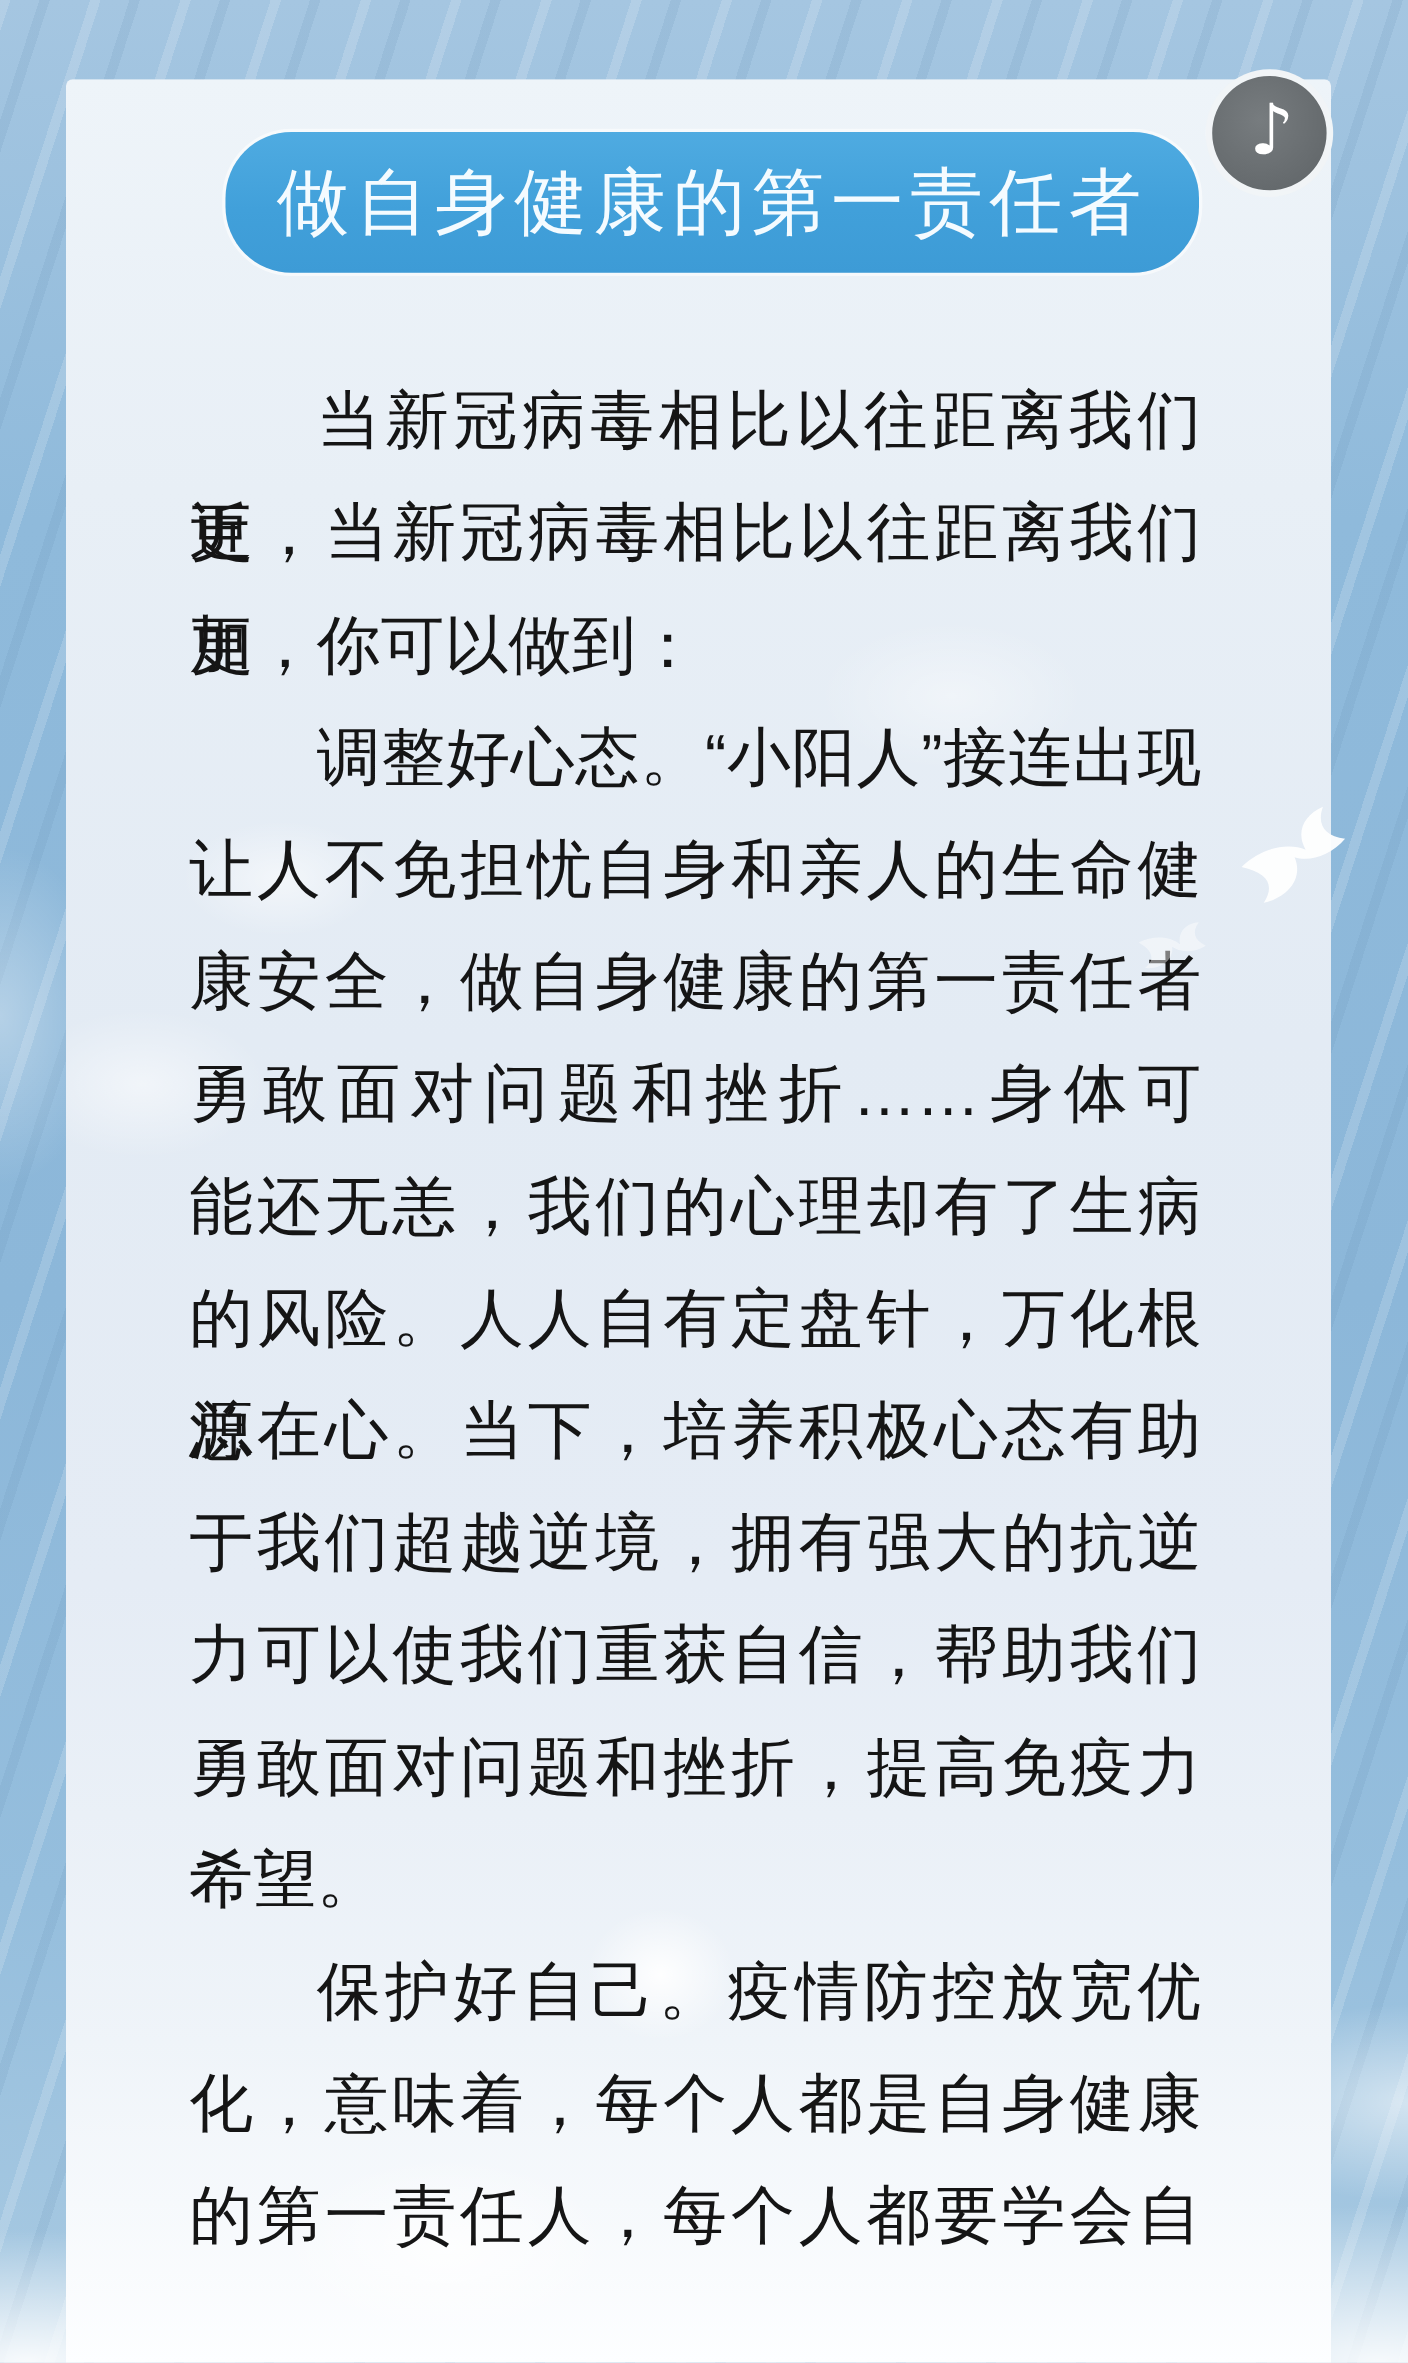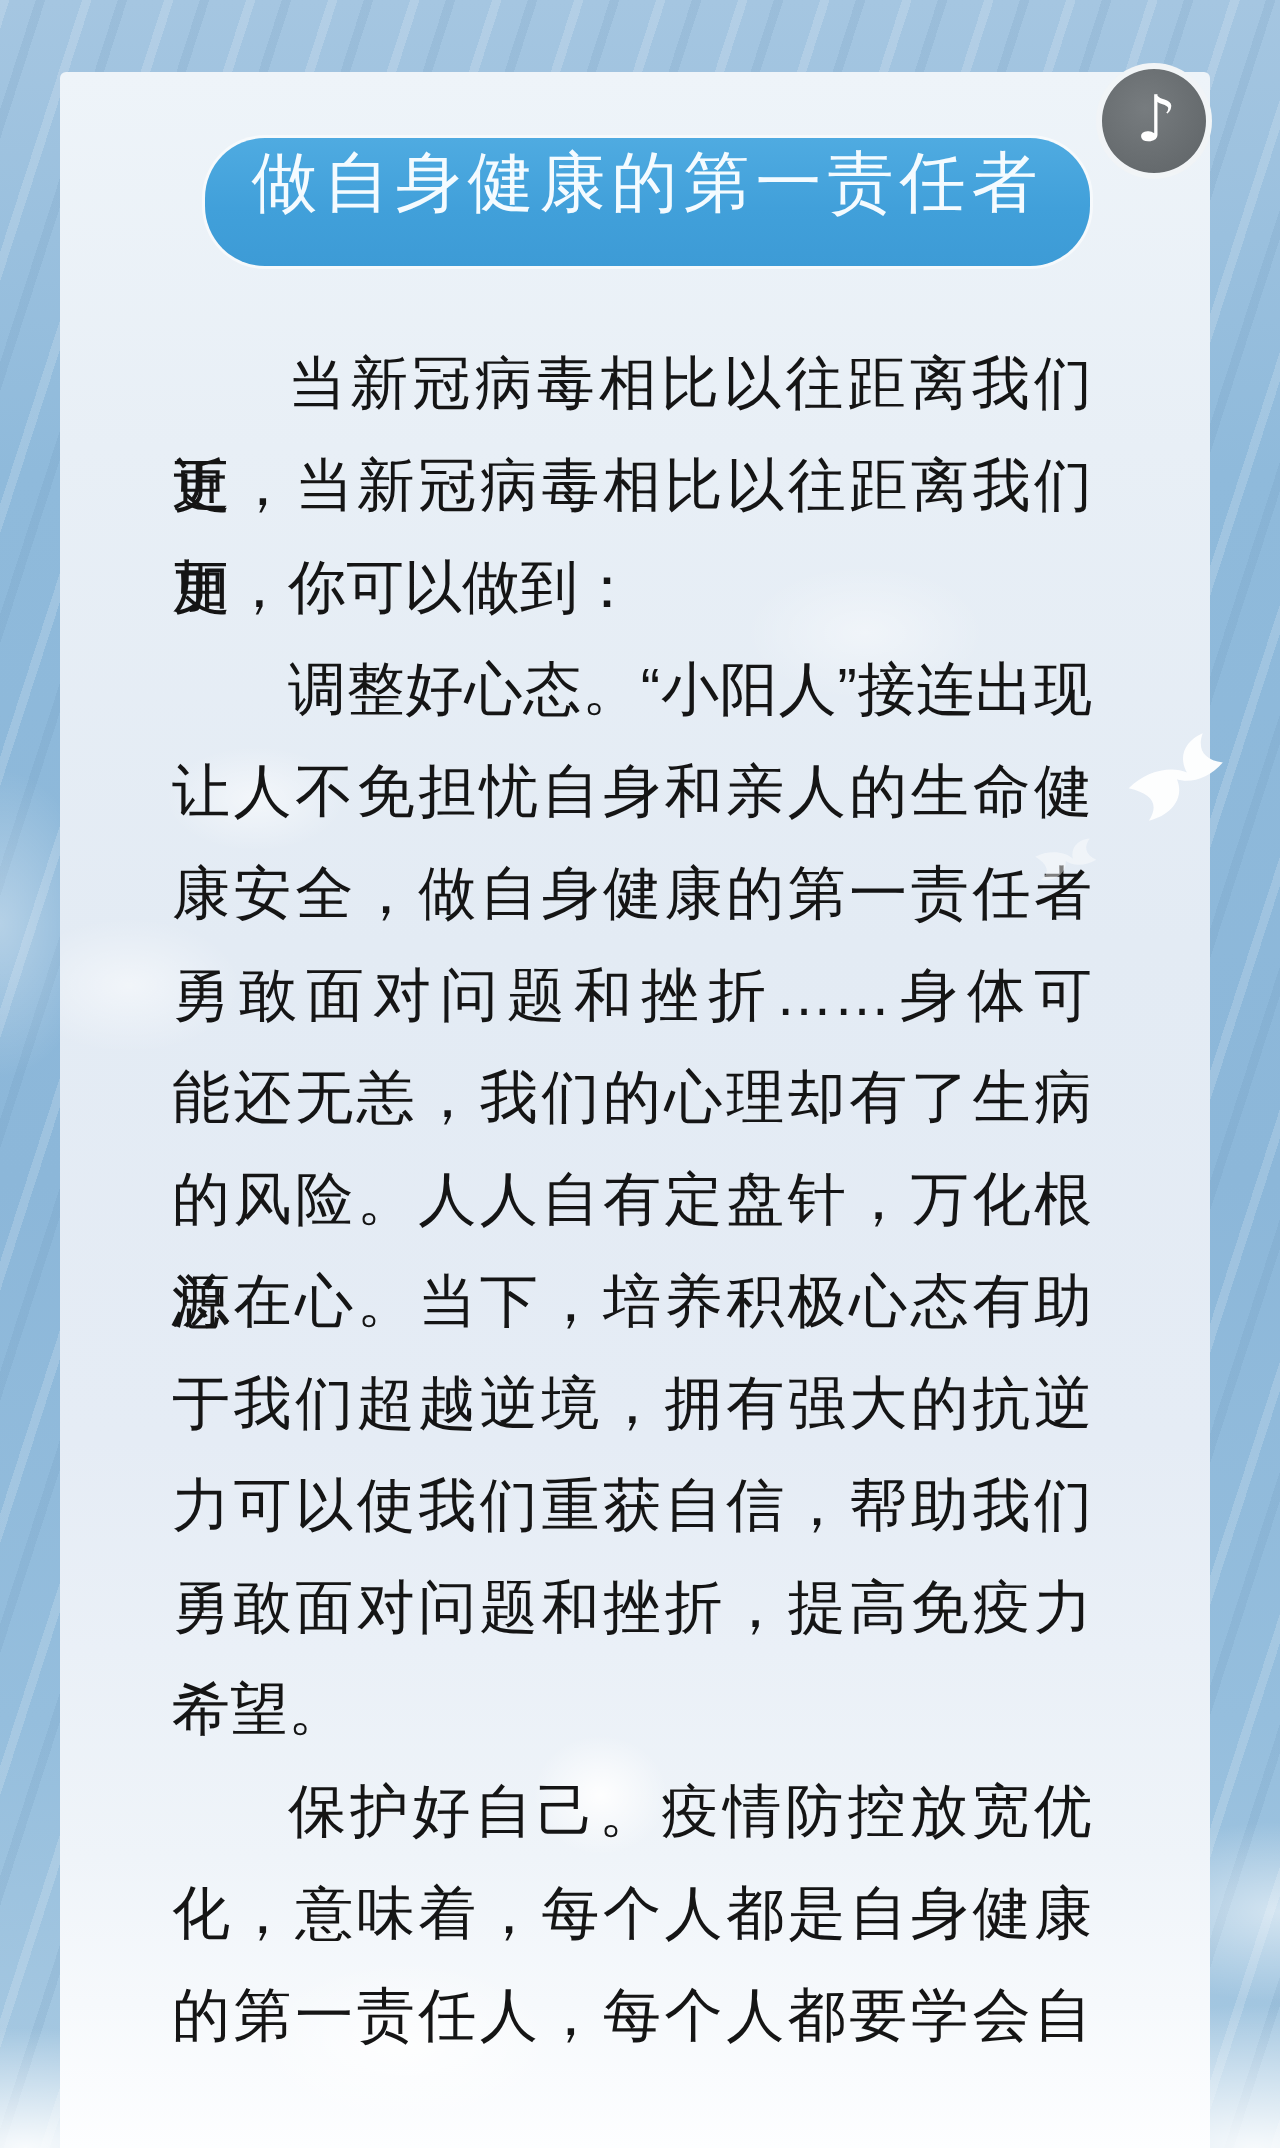--- a/index.html
+++ b/index.html
@@ -30,25 +30,25 @@
     border-radius:6px 6px 0 0;
     background:
       radial-gradient(90px 80px at 47% 83%, rgba(255,255,255,.95), rgba(255,255,255,0) 75%),
       radial-gradient(120px 70px at 17% 35%, rgba(255,255,255,.55), rgba(255,255,255,0) 75%),
       radial-gradient(150px 90px at 6% 44%, rgba(255,255,255,.5), rgba(255,255,255,0) 75%),
       radial-gradient(160px 90px at 70% 27%, rgba(255,255,255,.4), rgba(255,255,255,0) 75%),
       radial-gradient(200px 110px at 30% 95%, rgba(255,255,255,.8), rgba(255,255,255,0) 75%),
       linear-gradient(180deg,#eef4f9 0%, #e8eff6 18%, #e3ebf4 42%, #e5ecf5 66%, #eff4f9 86%, #fdfeff 100%);
   }
   .title-banner{
-    position:absolute;left:145px;top:66px;width:885px;height:128px;
+    position:absolute;left:145px;top:48px;width:885px;height:128px;
     border-radius:60px;
     background:linear-gradient(180deg,#4fabe1 0%, #41a0da 55%, #3d9bd6 100%);
     box-shadow:0 0 0 3px rgba(255,255,255,.55);
-    display:flex;align-items:flex-start;justify-content:center;
+    display:flex;align-items:center;justify-content:center;
   }
   .title-banner span{
     color:#f4fbff;font-size:66px;font-weight:300;letter-spacing:6px;white-space:nowrap;
   }
   .music-btn{
     position:absolute;left:1096px;top:63px;width:116px;height:116px;
     box-sizing:border-box;border:6px solid rgba(249,252,254,.95);border-radius:50%;
     background:radial-gradient(circle at 42% 38%, #777c7f 0%, #686d70 60%, #5e6366 100%);
     display:flex;align-items:center;justify-content:center;
     padding:0;cursor:pointer;z-index:5;

